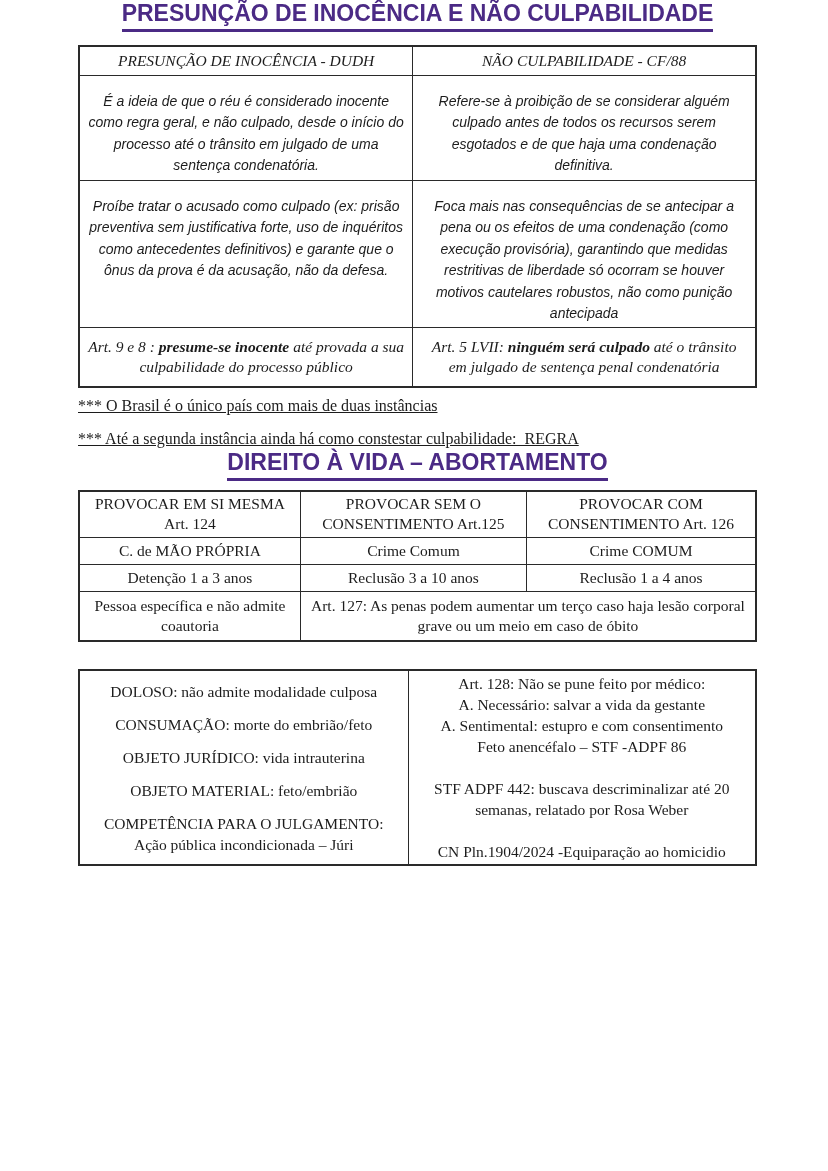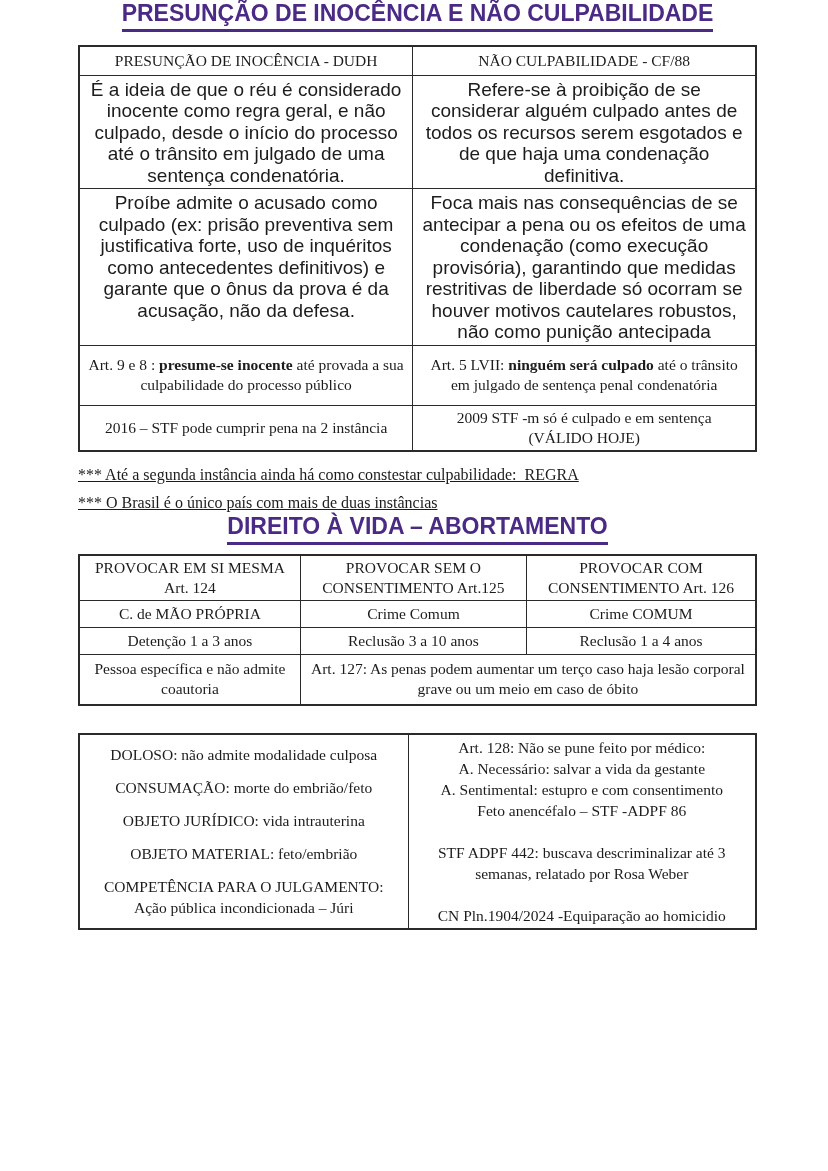--- a/index.html
+++ b/index.html
@@ -33,27 +33,27 @@
     border: 2px solid var(--border);
     table-layout: fixed;
   }
   table.t td {
     border: 1px solid var(--border);
     text-align: center; vertical-align: middle;
     padding: 2px 8px;
     font-size: 15.5px; line-height: 20px;
     font-family: "Liberation Serif", serif;
   }
-  .t1 { margin-top: 13px; }
+  .t1 { margin-top: 13px; font-style: italic; }
   .t1 .c-left { width: 49.3%; }
   .t1 .r-head td { height: 29px; font-size: 15.5px; }
   .t1 .r-sans td {
     font-family: "Liberation Sans", sans-serif;
-    font-size: 19px; line-height: 21.5px;
-    vertical-align: top; padding-top: 3px;
+    font-size: 14px; line-height: 21.5px;
+    vertical-align: top; padding-top: 15px;
   }
   .t1 .r2 td { height: 105px; }
   .t1 .r3 td { height: 138px; }
   .t1 .r-obj td { height: 28px; }
   .t1 .r-art td { height: 60px; }
   .t1 .r-year td { height: 40px; }
 
   .note {
     margin: 0; padding: 0;
     font-size: 16px; line-height: 20px;
@@ -101,37 +101,32 @@
       <tbody>
           <tr class="r-head">
         <td class="c-left">PRESUNÇÃO DE INOCÊNCIA  - DUDH</td>
         <td>NÃO CULPABILIDADE - CF/88</td>
       </tr>
       <tr class="r-sans r2">
         <td>É a ideia de que o réu é considerado inocente como regra geral, e não culpado, desde o início do processo até o trânsito em julgado de uma sentença condenatória.</td>
         <td>Refere-se à proibição de se considerar alguém culpado antes de todos os recursos serem esgotados e de que haja uma condenação definitiva.</td>
       </tr>
       <tr class="r-sans r3">
-        <td>Proíbe admite o acusado como culpado (ex: prisão preventiva sem justificativa forte, uso de inquéritos como antecedentes definitivos) e garante que o ônus da prova é da acusação, não da defesa.</td>
+        <td>Proíbe tratar o acusado como culpado (ex: prisão preventiva sem justificativa forte, uso de inquéritos como antecedentes definitivos) e garante que o ônus da prova é da acusação, não da defesa.</td>
         <td>Foca mais nas consequências de se antecipar a pena ou os efeitos de uma condenação (como execução provisória), garantindo que medidas restritivas de liberdade só ocorram se houver motivos cautelares robustos, não como punição antecipada</td>
       </tr>
       <tr class="r-art">
         <td><span>Art. 9 e 8 : </span><b>presume-se inocente</b><span> até provada a sua culpabilidade do processo público</span></td>
         <td><span>Art. 5 LVII: </span><b>ninguém será culpado</b><span> até o trânsito em julgado de sentença penal condenatória</span></td>
       </tr>
-      <tr class="r-year">
-        <td>2016 – STF pode cumprir pena na 2 instância</td>
-        <td class="pre">2009 STF -m só é culpado e em sentença
-(VÁLIDO HOJE)</td>
-      </tr>
     </tbody>
       </table>
 
+    <p class="note note-1">*** O Brasil é o único país com mais de duas instâncias</p>
     <p class="note note-2">*** Até a segunda instância ainda há como constestar culpabilidade:  REGRA</p>
-    <p class="note note-1">*** O Brasil é o único país com mais de duas instâncias</p>
 
     <h1 class="title title-2"><span class="tspan">DIREITO À VIDA – ABORTAMENTO</span></h1>
 
     <table class="t t2">
       <tbody>
           <tr class="r-head">
         <td class="c1 pre">PROVOCAR EM SI MESMA
 Art. 124</td>
         <td class="c2 pre">PROVOCAR SEM O
 CONSENTIMENTO Art.125</td>
@@ -164,21 +159,21 @@
           <p>OBJETO JURÍDICO: vida intrauterina</p>
           <p>OBJETO MATERIAL: feto/embrião</p>
           <p class="pre">COMPETÊNCIA PARA O JULGAMENTO:
 Ação pública incondicionada – Júri</p>
         </td>
         <td>
           <p class="pre blockgap">Art. 128: Não se pune feito por médico:
 A. Necessário: salvar a vida da gestante
 A. Sentimental: estupro e com consentimento
 Feto anencéfalo – STF -ADPF 86</p>
-          <p class="blockgap">STF ADPF 442: buscava descriminalizar até 3 semanas, relatado por Rosa Weber</p>
+          <p class="blockgap">STF ADPF 442: buscava descriminalizar até 20 semanas, relatado por Rosa Weber</p>
           <p>CN Pln.1904/2024 -Equiparação ao homicidio</p>
         </td>
       </tr>
     </tbody>
       </table>
 
 
   </div>
 </div>
 

